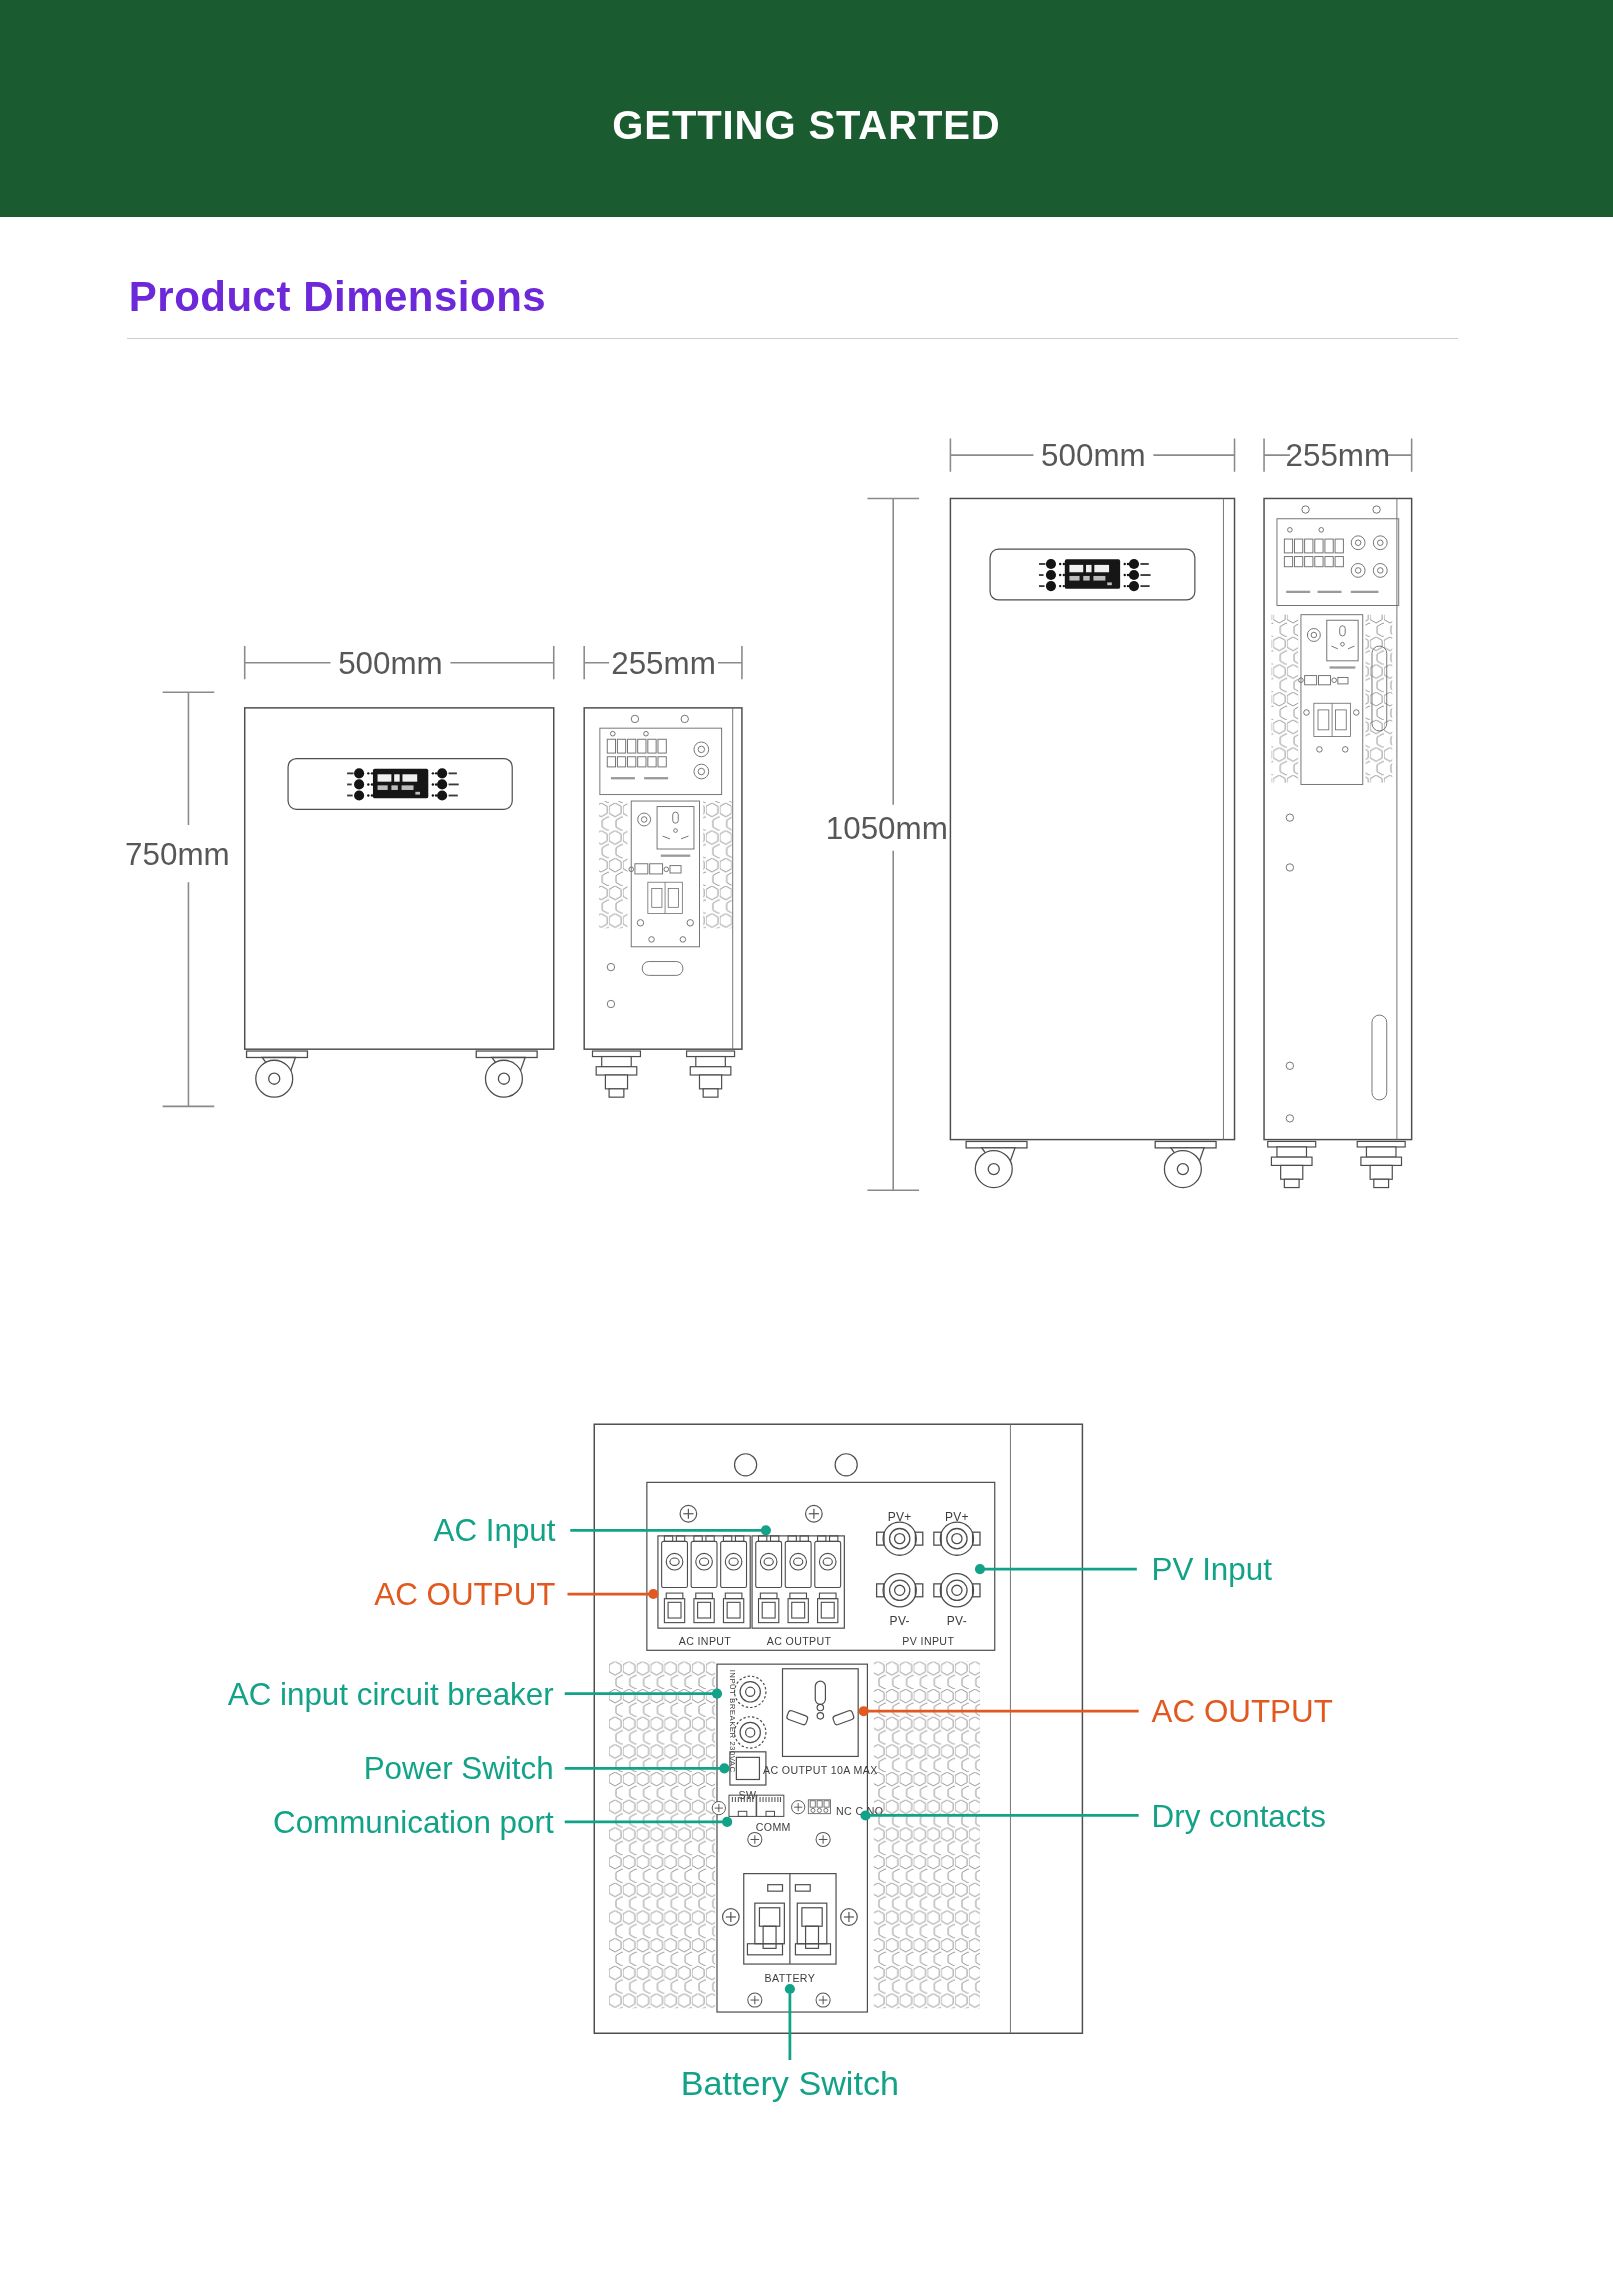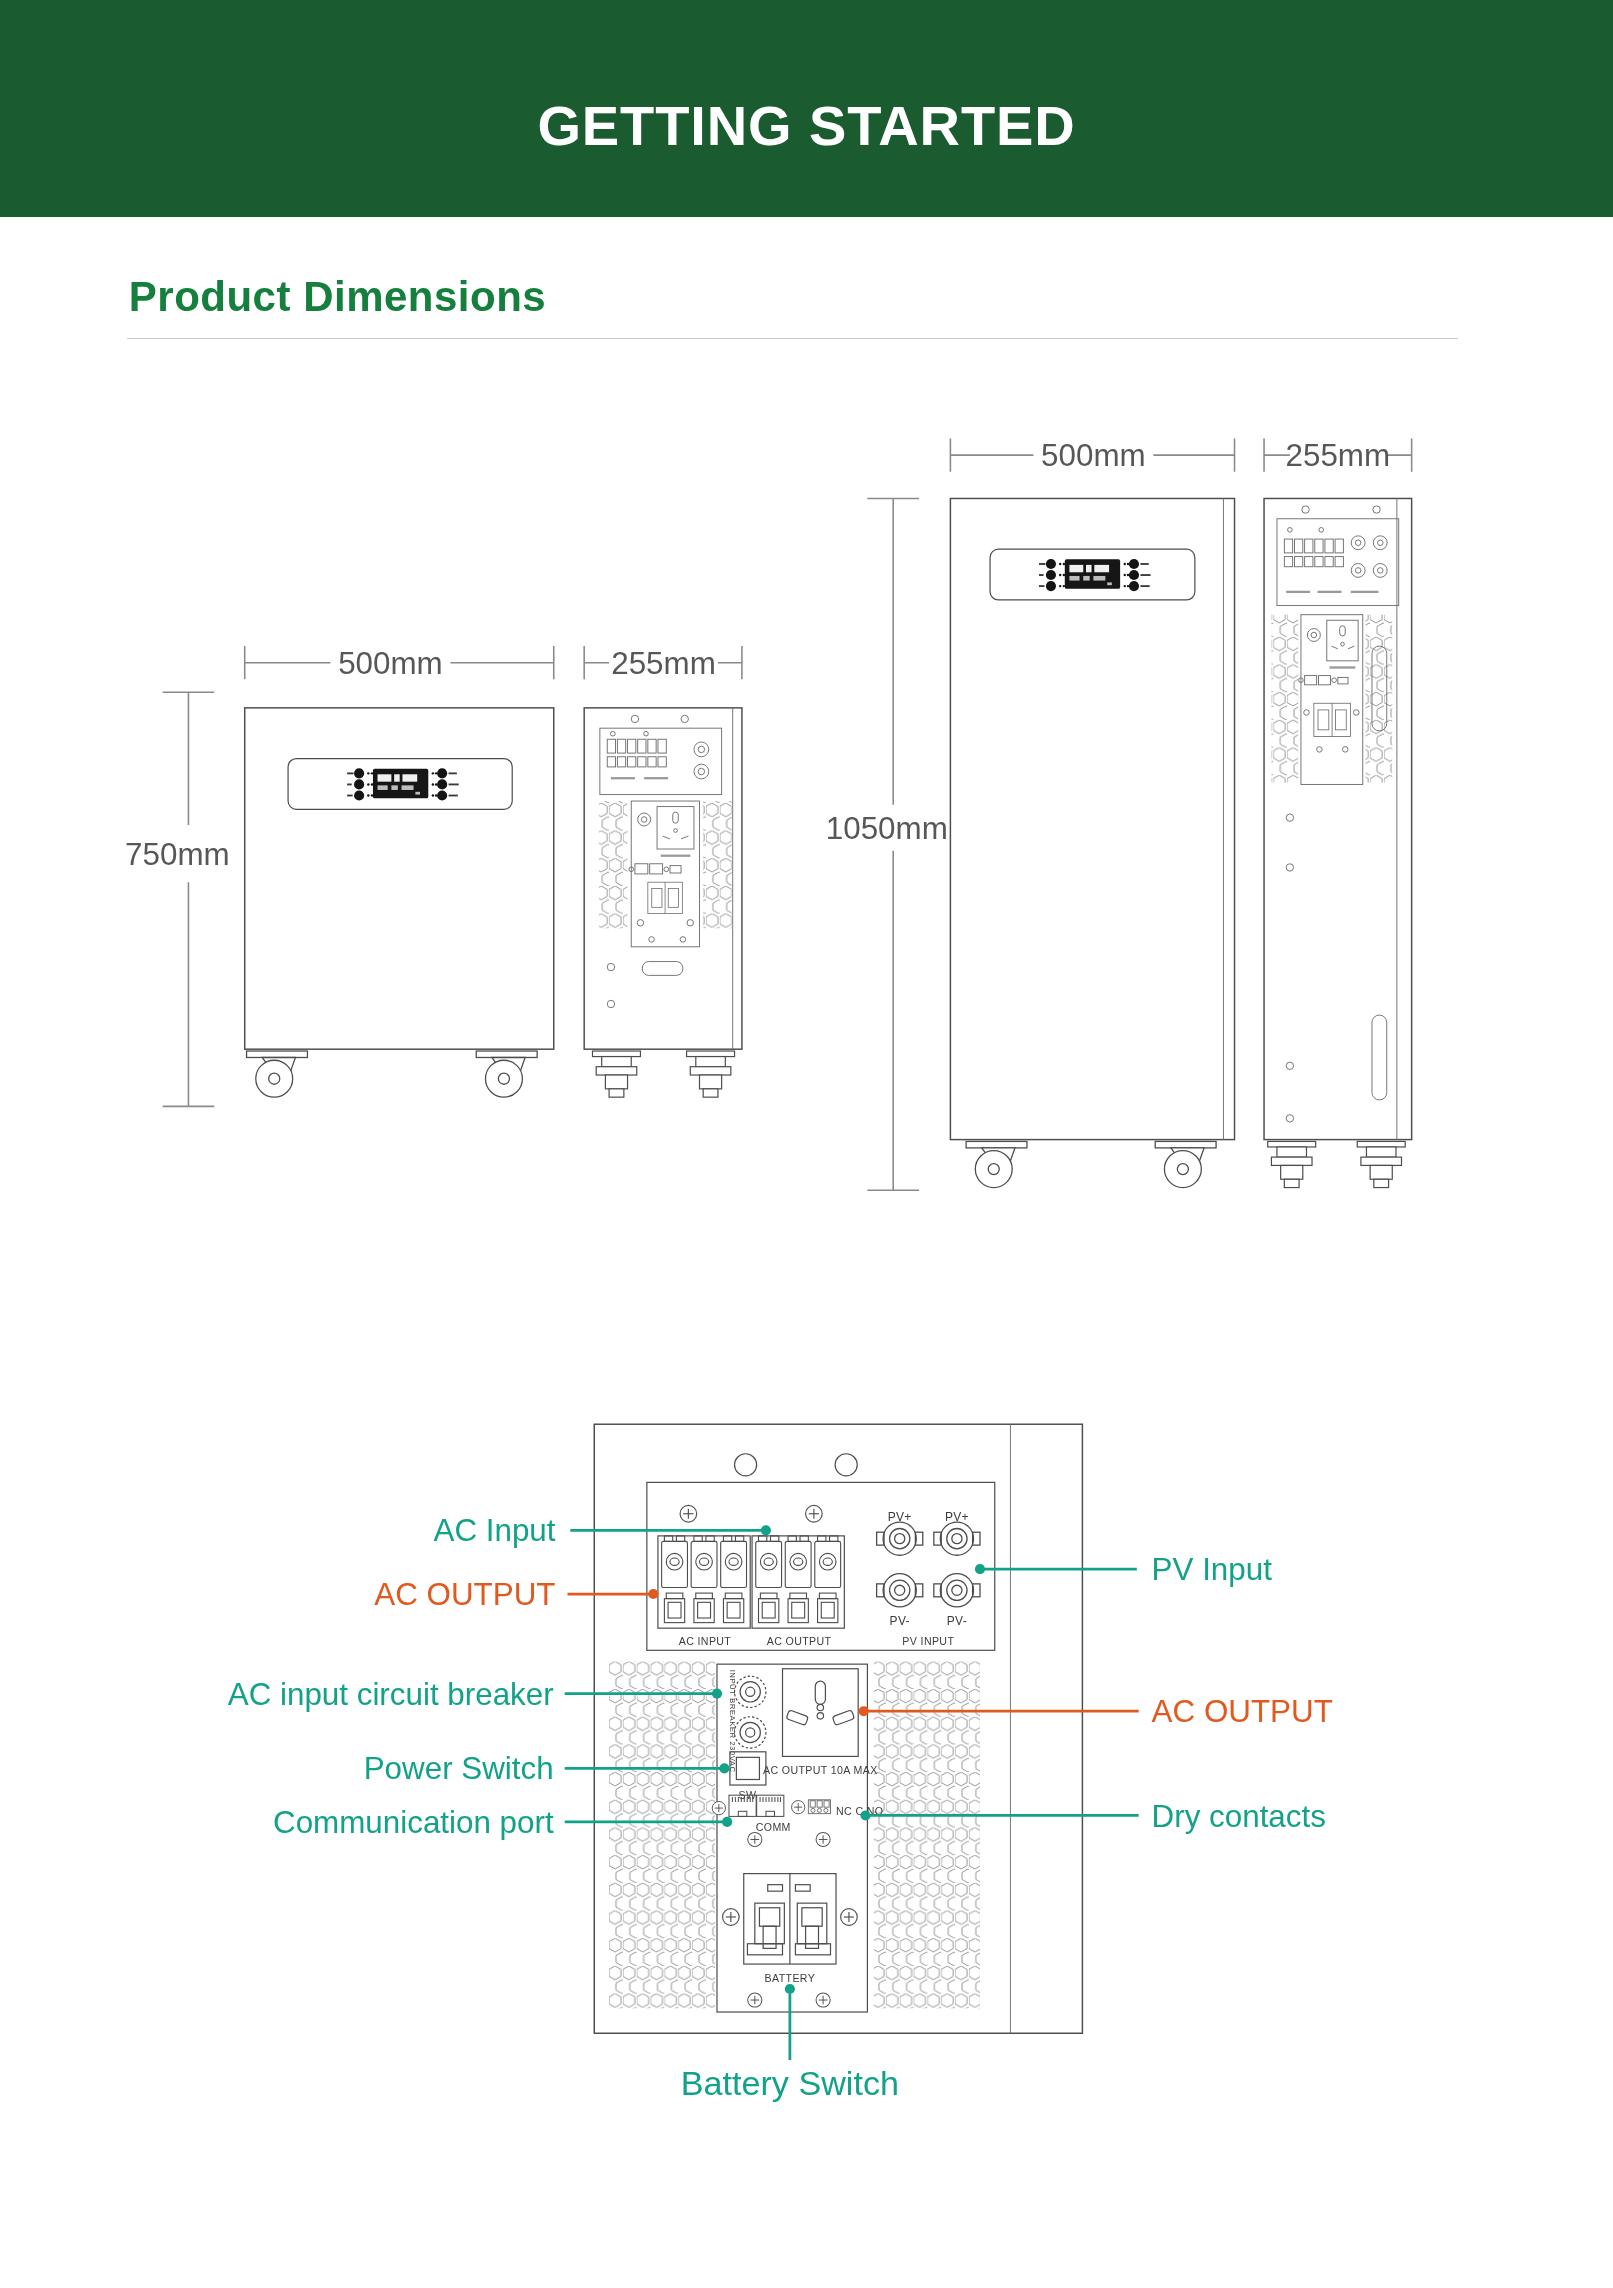--- a/index.html
+++ b/index.html
@@ -1,22 +1,22 @@
 <!DOCTYPE html>
 <html style="font-size:14.8px"><head>
 <meta charset="utf-8">
 <style>
   html,body{margin:0;padding:0;background:#ffffff;}
   body{font-family:"Liberation Sans", sans-serif;}
   .page{position:relative;width:1613px;height:2289px;background:#ffffff;overflow:hidden;}
   .banner{position:absolute;left:0;top:0;width:1613px;height:217px;background:#1b5b30;
           display:flex;align-items:center;justify-content:center;padding-top:0;box-sizing:border-box;}
-  .banner h1{margin:8px;margin-top:42px;color:#ffffff;font-size:56px;font-weight:700;letter-spacing:0.9px;}
+  .banner h1{margin:8px;margin-top:42px;color:#ffffff;font-size:40px;font-weight:700;letter-spacing:0.9px;}
   .section-head{position:absolute;left:127px;width:1331px;border-bottom:1.8px solid #cccccc;}
-  .section-head h2{margin:0 0 20px 1.8px;font-size:42px;line-height:1.0;font-weight:700;color:#15803d;letter-spacing:0.5px;}
+  .section-head h2{margin:0 0 20px 1.8px;font-size:42px;line-height:1.0;font-weight:700;color:#6d28d9;letter-spacing:0.5px;}
   svg.fig{position:absolute;left:0;width:1613px;font-family:"Liberation Sans", sans-serif;}
   
   .ol{fill:#ffffff;stroke:#4d4d4d;stroke-width:1.6;}
   .ln{fill:none;stroke:#4d4d4d;stroke-width:1.3;}
   .th{fill:none;stroke:#6b6b6b;stroke-width:1;}
   .dim{stroke:#8a8a8a;stroke-width:1.7;fill:none;}
   .dimtxt{fill:#575757;font-size:34px;}
   .micro{fill:#3c3c3c;font-size:11.5px;letter-spacing:0.4px;}
   .micro2{fill:#3c3c3c;font-size:13px;letter-spacing:0.3px;}
   .txm{fill:#9a9a9a;stroke:none;}

